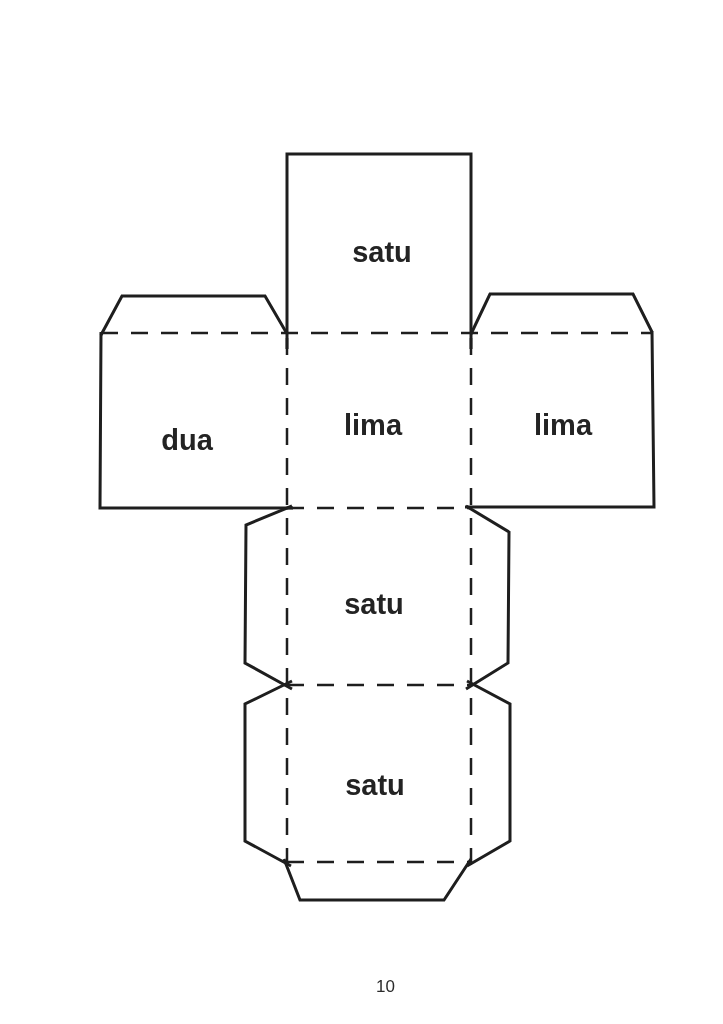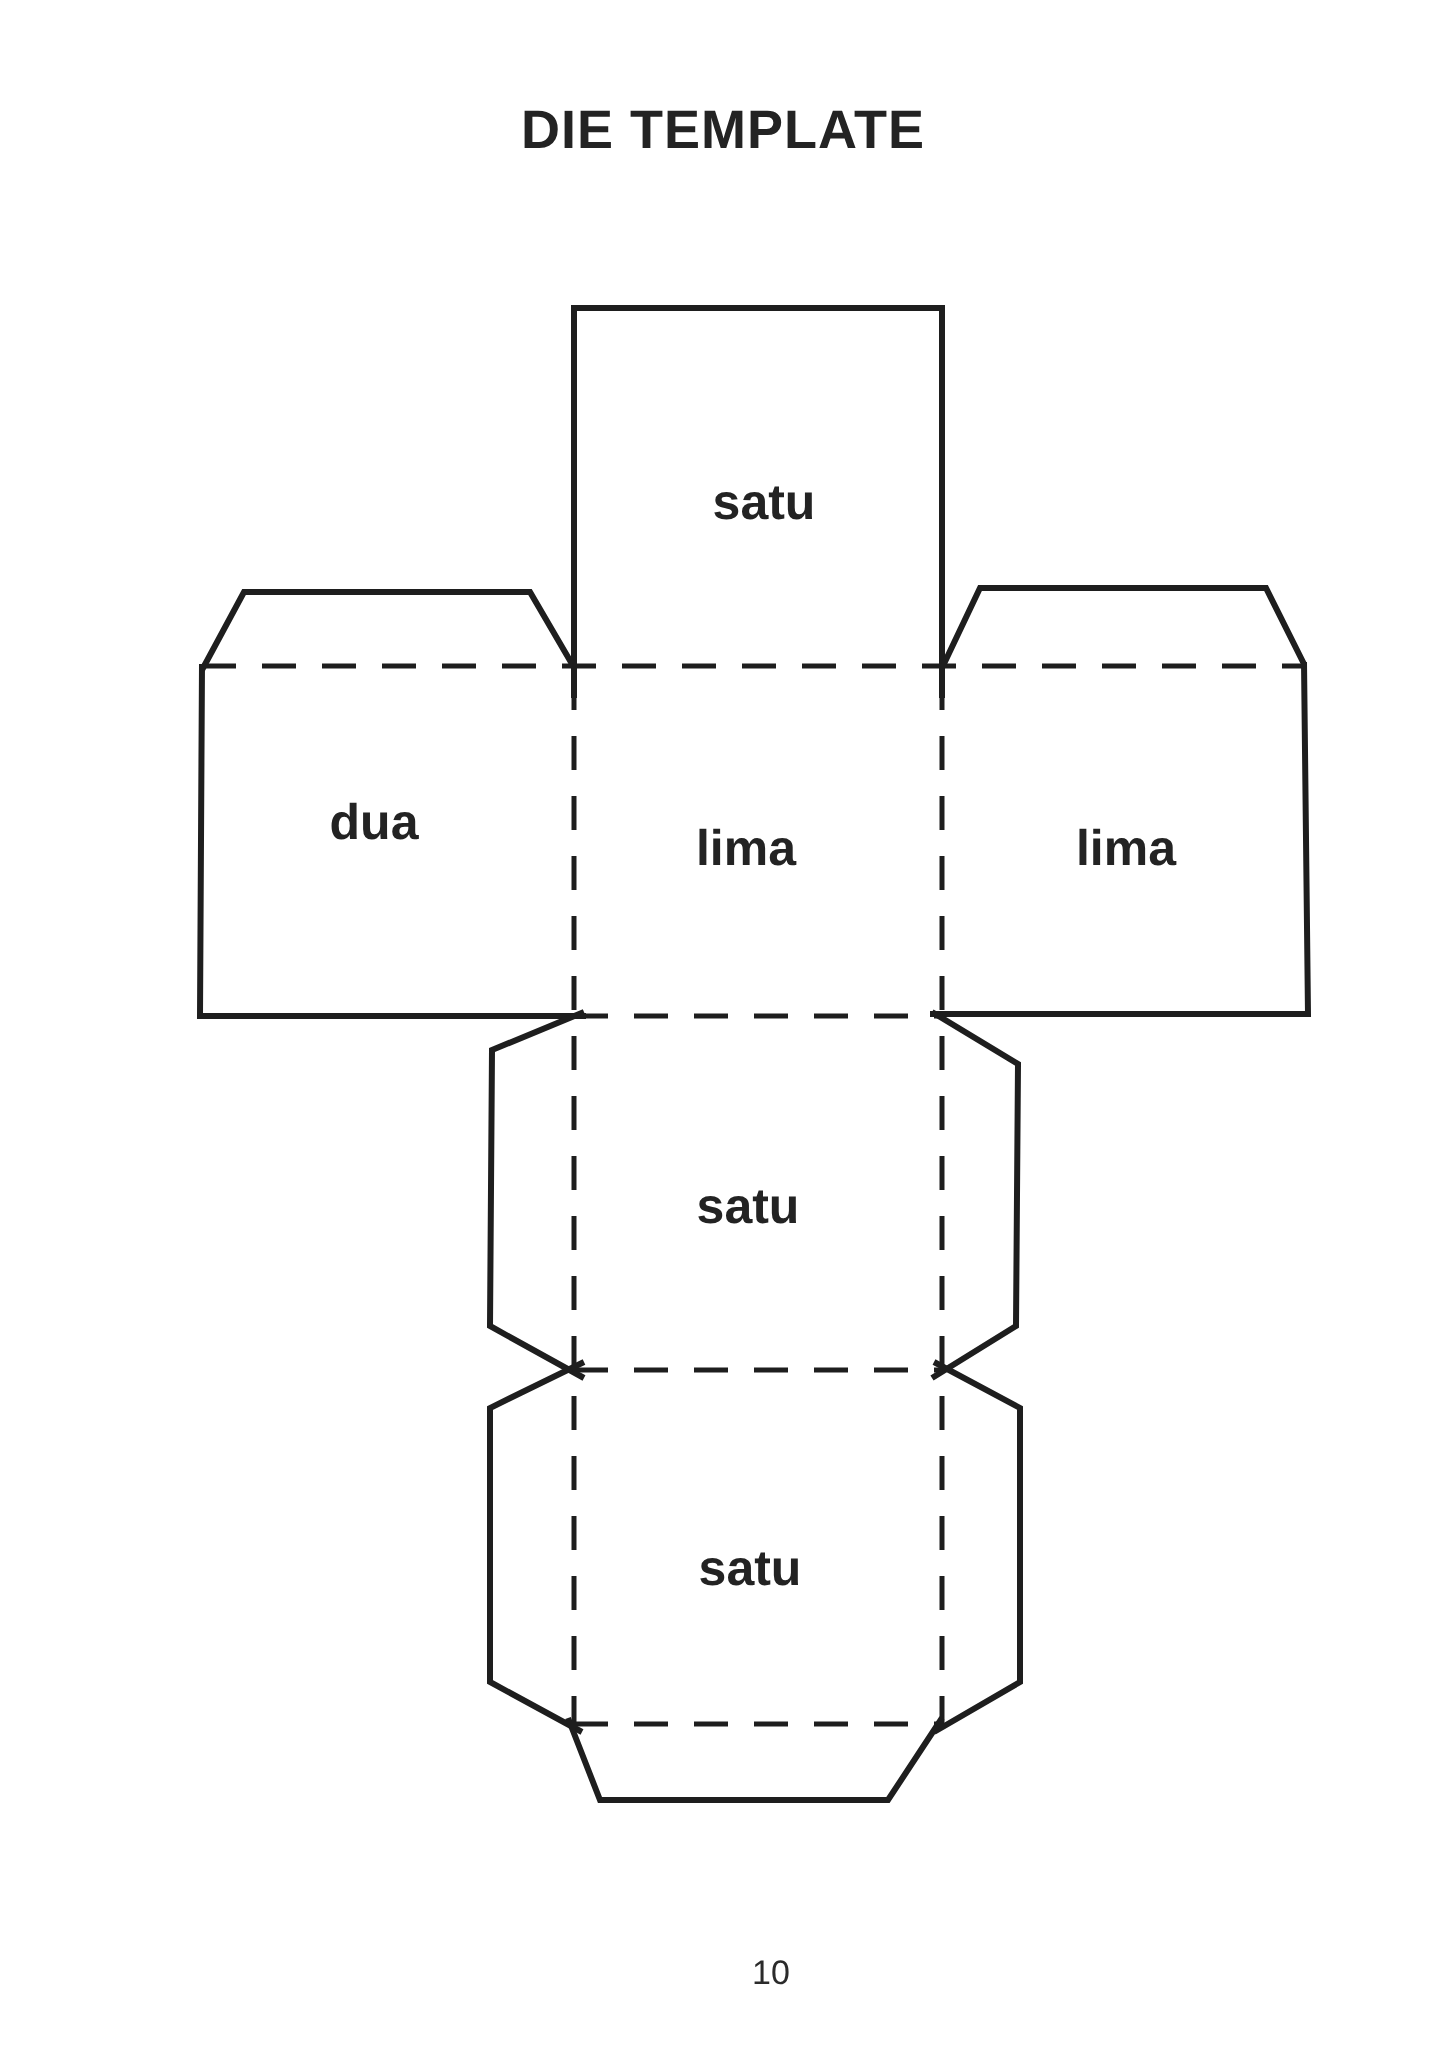--- a/index.html
+++ b/index.html
@@ -42,42 +42,41 @@
   }
   .fold {
     fill: none;
     stroke: #1e1e1e;
     stroke-width: 2.5;
     stroke-dasharray: 17 13;
   }
   .face-label {
     position: absolute;
     transform: translate(-50%, -50%);
-    font-size: 25px;
+    font-size: 29px;
     font-weight: bold;
     color: #232323;
     white-space: nowrap;
   }
   .page-number {
     position: absolute;
     top: 977px;
     left: 0;
     width: 723px;
     text-align: center;
     font-size: 17px;
     color: #2b2b2b;
     padding-left: 24px;
   }
 </style>
 </head>
 <body>
 
 <div class="page">
 
-  <h1 class="title">DIE TEMPLATE</h1>
 
   <svg class="diagram-svg" width="723" height="1024" viewBox="0 0 723 1024" aria-hidden="true">
 
     <path class="cut" d="M287,349 L287,154 L471,154 L471,349"></path>
 
     <path class="cut" d="M101,335 L122,296 L265,296 L286,332"></path>
     <path class="cut" d="M101,332 L100,508 L293,508"></path>
 
     <path class="cut" d="M471,334 L490,294 L633,294 L652,332"></path>
     <path class="cut" d="M652,331 L654,507 L465,507"></path>
@@ -91,21 +90,21 @@
 
     <line class="fold" x1="101" y1="333" x2="652" y2="333"></line>
     <line class="fold" x1="287" y1="508" x2="471" y2="508"></line>
     <line class="fold" x1="287" y1="685" x2="471" y2="685"></line>
     <line class="fold" x1="287" y1="862" x2="471" y2="862"></line>
     <line class="fold" x1="287" y1="338" x2="287" y2="864"></line>
     <line class="fold" x1="471" y1="338" x2="471" y2="864"></line>
   </svg>
 
   <div class="face-label" style="left:382px; top:252px">satu</div>
-  <div class="face-label" style="left:187px; top:412px">dua</div>
+  <div class="face-label" style="left:187px; top:440px">dua</div>
   <div class="face-label" style="left:373px; top:425px">lima</div>
   <div class="face-label" style="left:563px; top:425px">lima</div>
   <div class="face-label" style="left:374px; top:604px">satu</div>
   <div class="face-label" style="left:375px; top:785px">satu</div>
 
   <div class="page-number">10</div>
 
 </div>
 
 </body></html>

